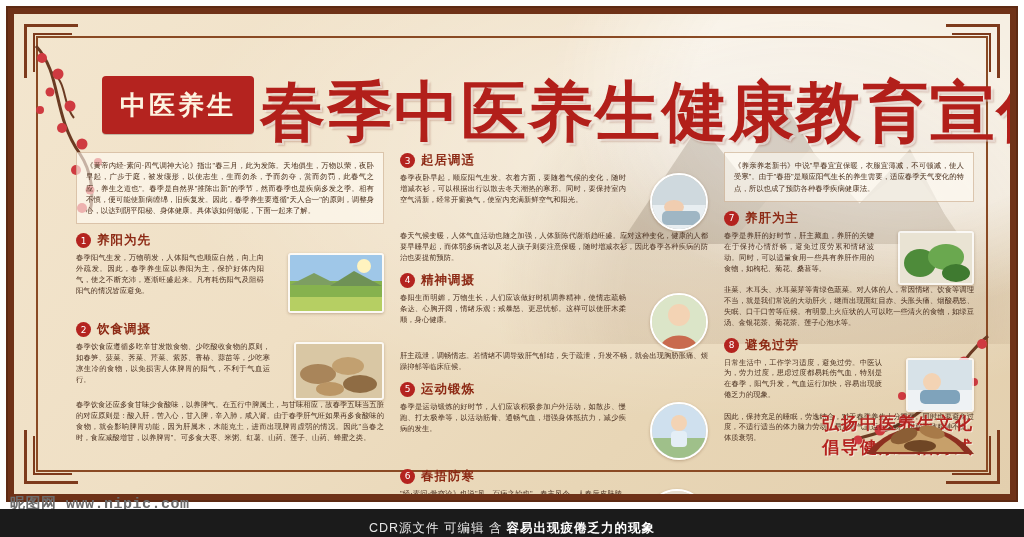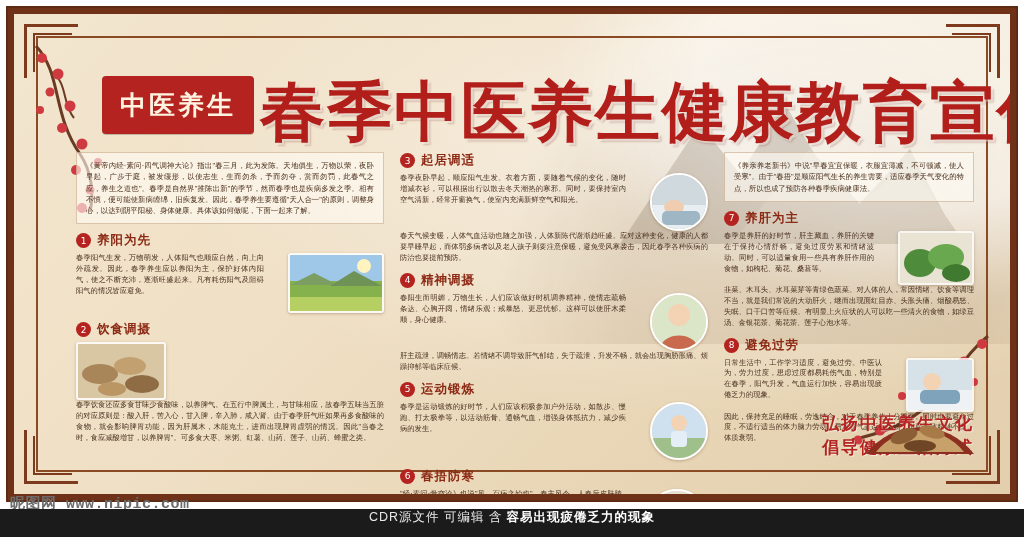--- a/index.html
+++ b/index.html
@@ -128,21 +128,21 @@
     font-family:Liberation Mono, monospace;
   }
   .watermark b{color:#6c6c6c;}
   .idtext{
     position:absolute; right:10px; bottom:16px;
     font-size:12px; color:#8d8d8d;
   }
   .footbar{
     position:absolute; left:0; bottom:0; width:1024px; height:28px;
     background:#1b1b1b; color:#e8e8e8;
-    display:flex; align-items:flex-start; justify-content:center;
+    display:flex; align-items:flex-end; justify-content:center;
     font-size:12.5px; letter-spacing:1px;
   }
   .footbar b{color:#fff;}
 </style>
 </head>
 <body>
 
 <div id="stage">
 
   <div class="poster">
@@ -224,20 +224,23 @@
             </div>
           </div>
         </div>
 
         <div class="sec">
           <div class="sec-head">
             <div class="num">2</div>
             <div class="sec-title">饮食调摄</div>
           </div>
           <div class="row">
+            <div class="txt sec-body">
+              <p>春季饮食应遵循多吃辛甘发散食物、少吃酸收食物的原则，如春笋、菠菜、荠菜、芹菜、紫苏、香椿、蒜苗等，少吃寒凉生冷的食物，以免损害人体脾胃的阳气，不利于气血运行。</p>
+            </div>
             <div class="thumb">
               <svg width="86" height="54" viewBox="0 0 86 54">
                 <rect width="86" height="54" fill="#d9c7a4"></rect>
                 <ellipse cx="22" cy="30" rx="18" ry="10" fill="#a9855a"></ellipse>
                 <ellipse cx="52" cy="22" rx="16" ry="9" fill="#c2a070"></ellipse>
                 <ellipse cx="64" cy="40" rx="17" ry="9" fill="#8f6c44"></ellipse>
                 <ellipse cx="34" cy="45" rx="14" ry="7" fill="#bb9665"></ellipse>
               </svg>
             </div>
           </div>
@@ -261,21 +264,21 @@
             <div class="thumb round">
               <svg width="54" height="54" viewBox="0 0 54 54">
                 <rect width="54" height="54" fill="#cfd9de"></rect>
                 <rect y="30" width="54" height="24" fill="#e8eef1"></rect>
                 <ellipse cx="22" cy="32" rx="10" ry="7" fill="#f0cdb0"></ellipse>
                 <rect x="10" y="36" width="38" height="14" rx="5" fill="#9fb6c4"></rect>
               </svg>
             </div>
           </div>
           <div class="sec-body">
-            <p>春天气候变暖，人体气血活动也随之加强，人体新陈代谢渐趋旺盛。应对这种变化，健康的人都要早睡早起，而体弱多病者以及老人孩子则要注意保暖，避免受风寒袭击，因此春季各种疾病的防治也要提前预防。</p>
+            <p>春天气候变暖，人体气血活动也随之加强，人体新陈代谢渐趋旺盛。应对这种变化，健康的人都要早睡早起，而体弱多病者以及老人孩子则要注意保暖，随时增减衣衫，因此春季各种疾病的防治也要提前预防。</p>
           </div>
         </div>
 
         <div class="sec">
           <div class="sec-head">
             <div class="num">4</div>
             <div class="sec-title">精神调摄</div>
           </div>
           <div class="row">
             <div class="txt sec-body">

